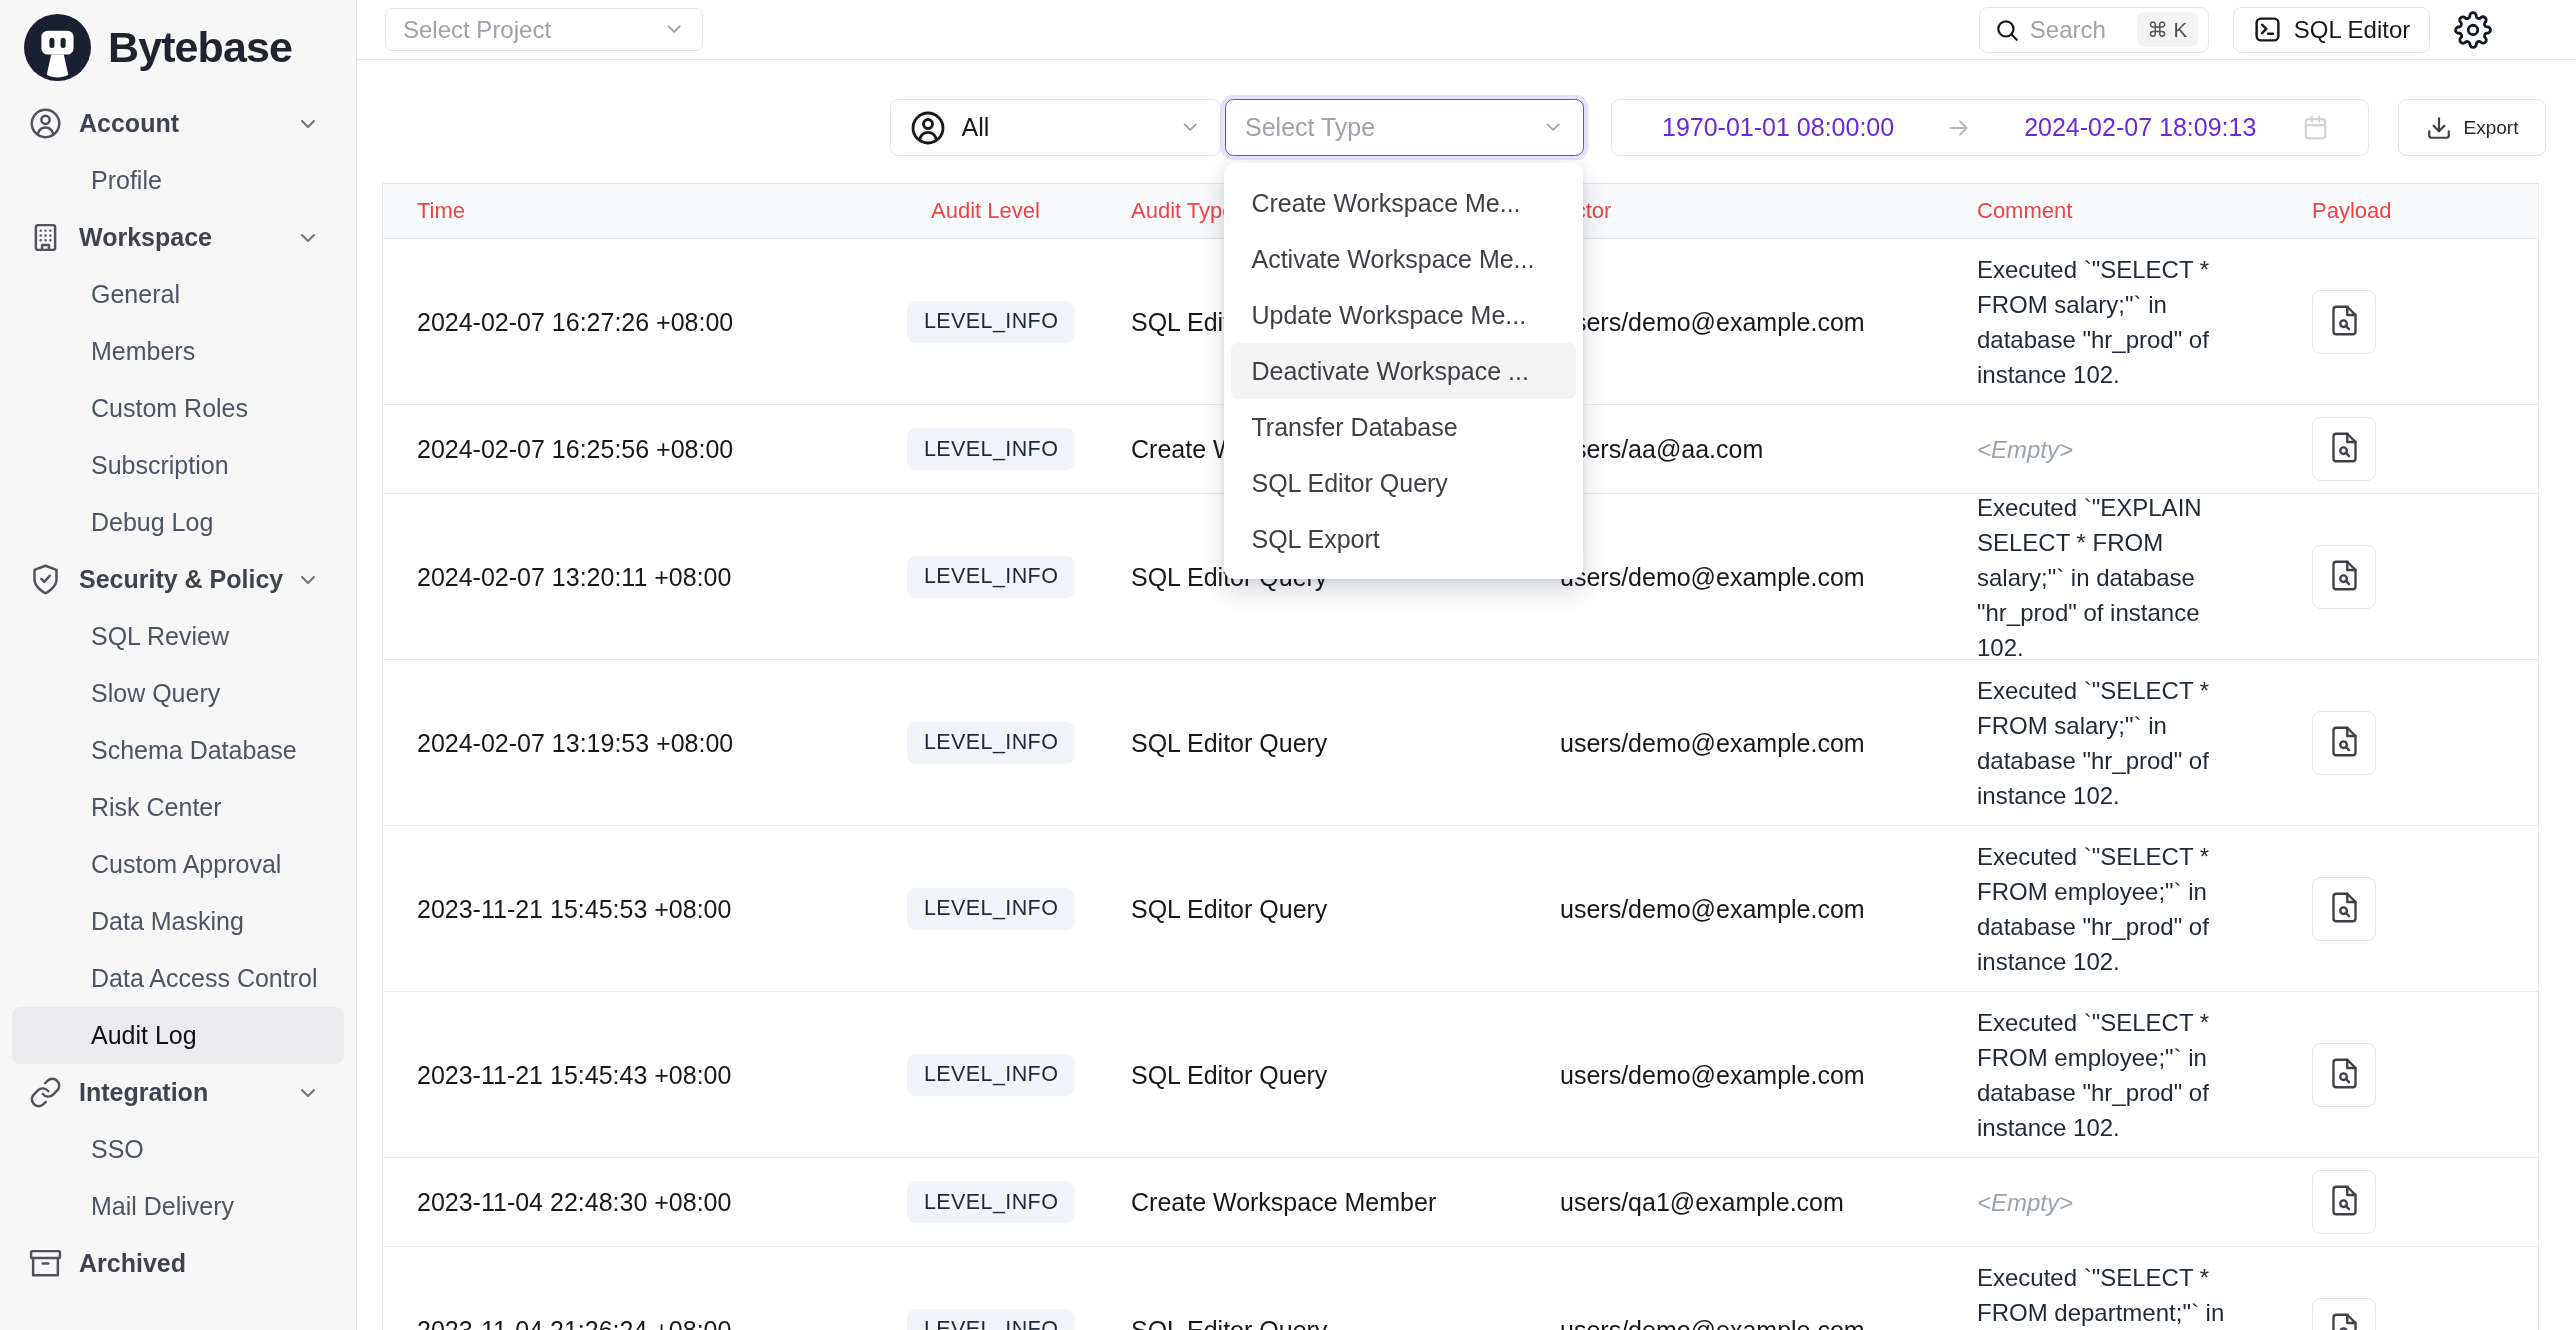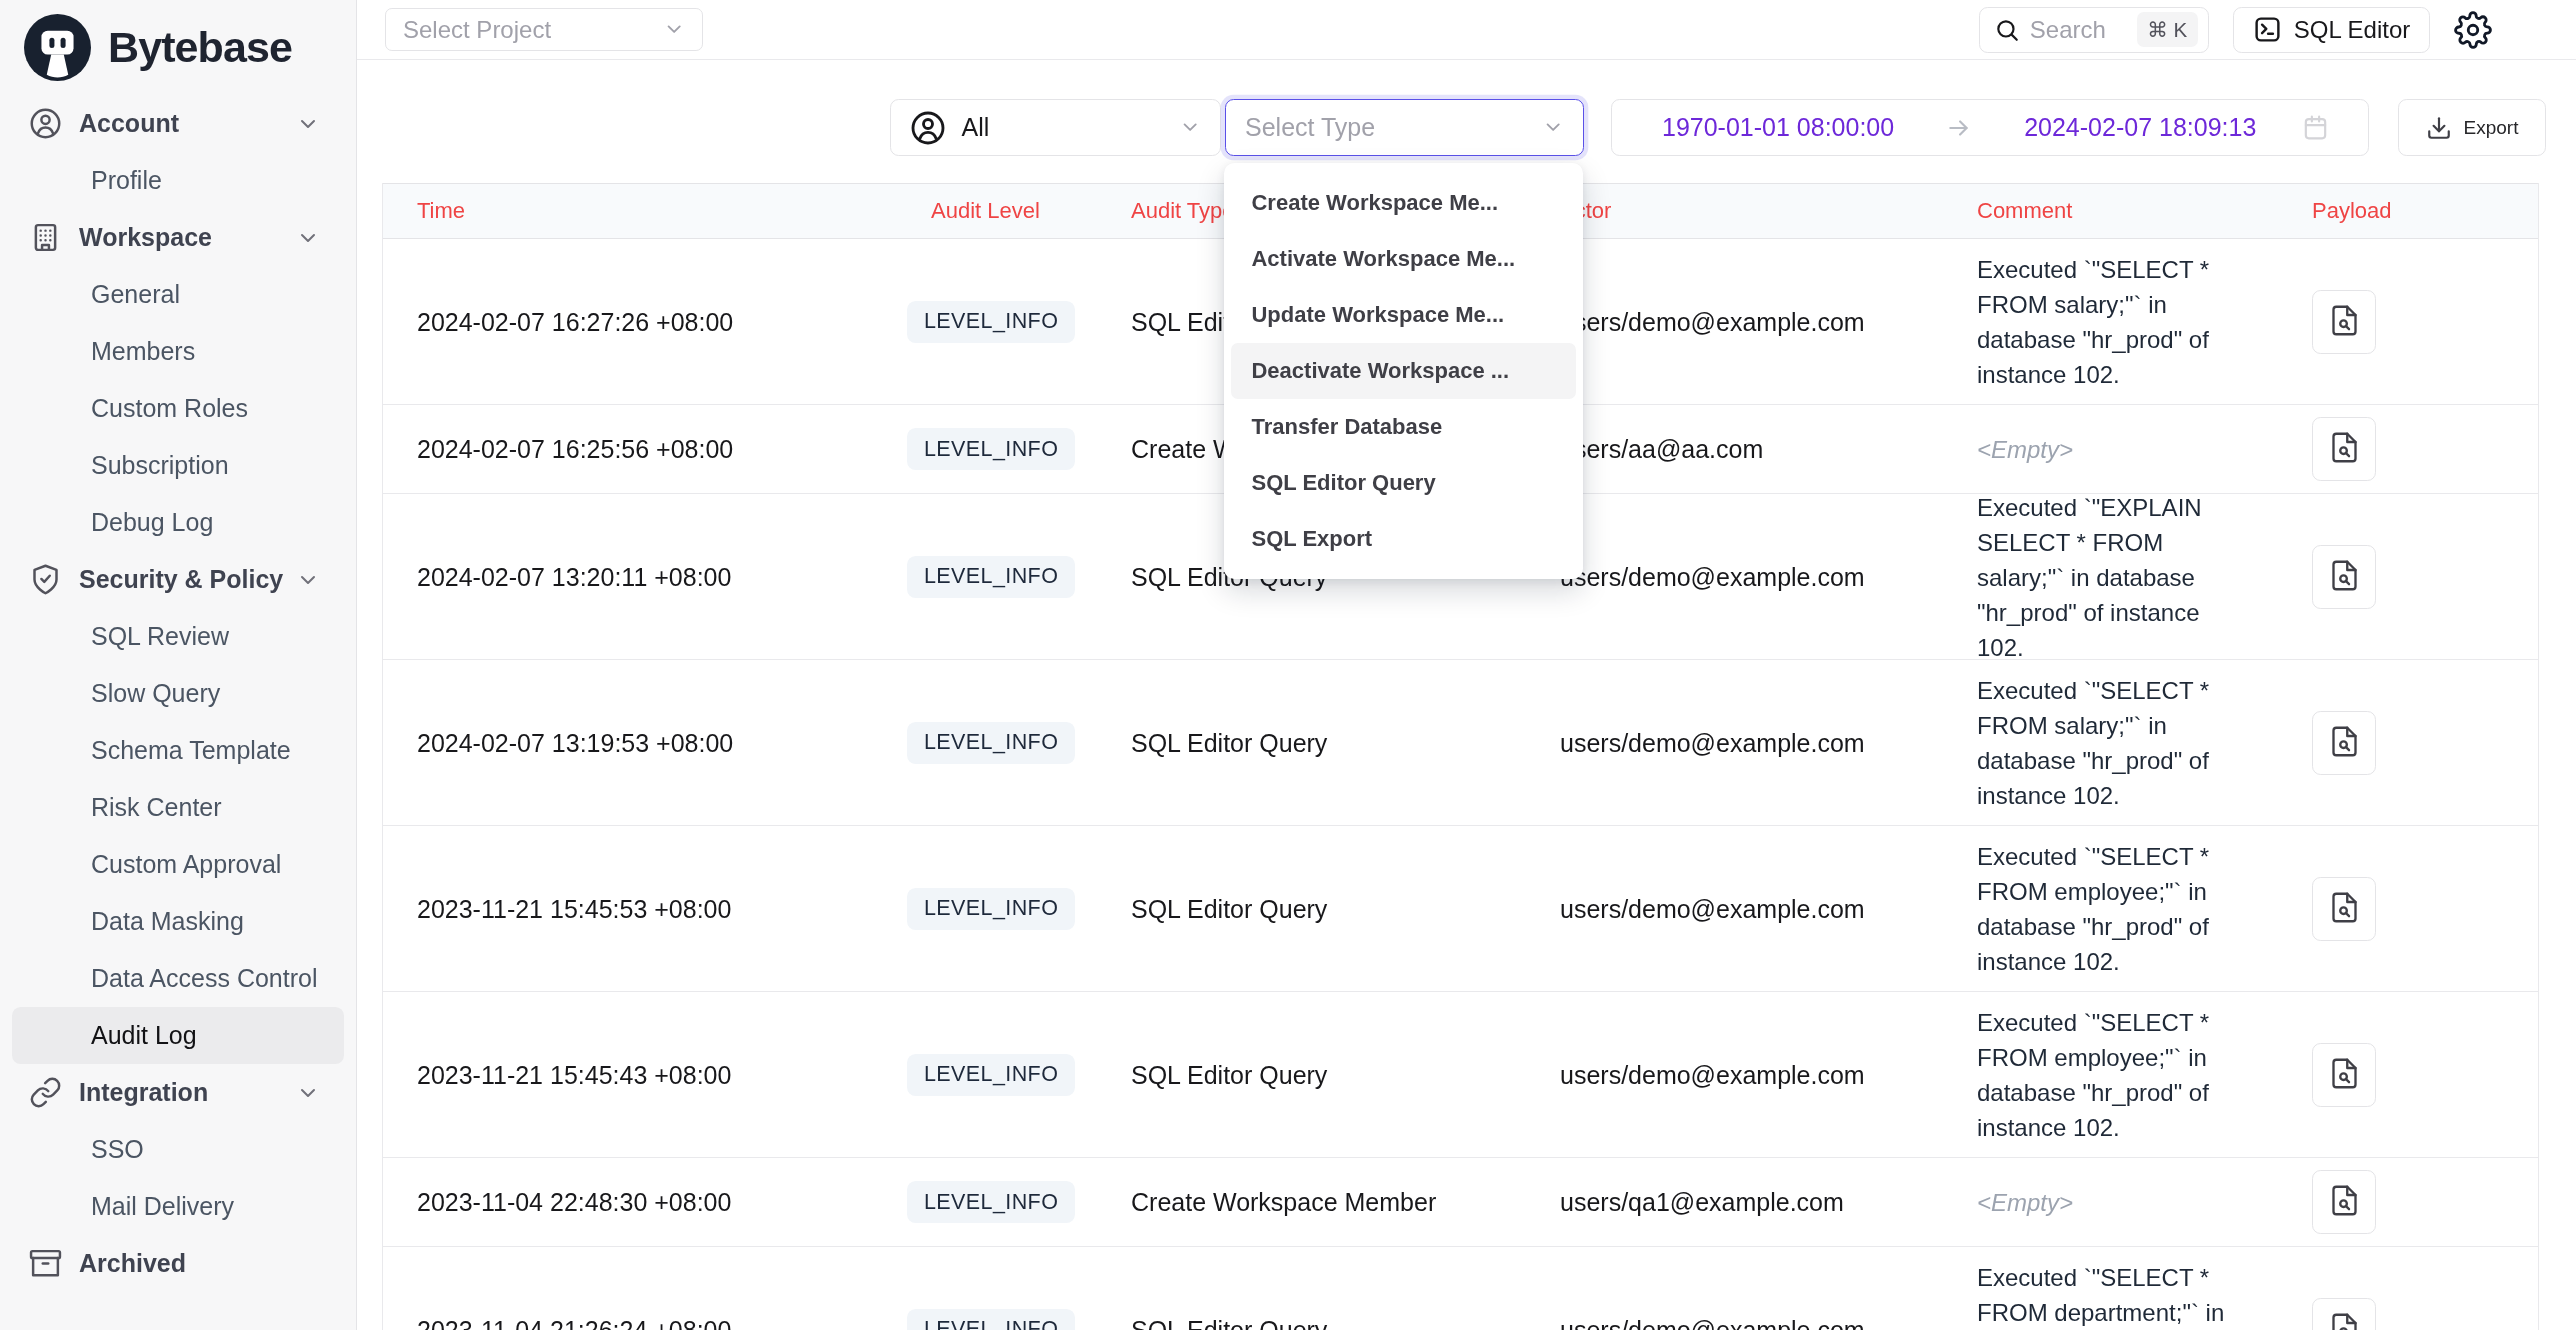--- a/index.html
+++ b/index.html
@@ -94,21 +94,21 @@
   .payload-btn { position:absolute; left:1929px; top:50%; transform:translateY(-50%);
     width:64px; height:64px; border:0.9px solid #e4e4e7; border-radius:8.6px; background:#fff;
     display:flex; align-items:center; justify-content:center; color:#3f3f46; }
   .payload-btn svg { width:33px; height:33px; }
 
   
   .type-menu { position:absolute; left:1224px; top:163px; width:359px; background:#fff;
     border-radius:10.3px; padding:12px 0; z-index:50;
     box-shadow:0 12px 29px rgba(15,23,42,0.16), 0 2.6px 8.6px rgba(15,23,42,0.08); }
   .menu-item { height:56px; margin:0 6.9px; padding:0 20.6px; display:flex; align-items:center;
-    font-size:22px; color:#3f3f46; border-radius:6.9px; white-space:nowrap; overflow:hidden;font-weight:bold; }
+    font-size:25px; color:#3f3f46; border-radius:6.9px; white-space:nowrap; overflow:hidden; }
   .menu-item.highlight { background:#f4f4f5; }
 </style>
 </head>
 <body>
 
 <div class="page">
 
   <aside class="sidebar">
     <div class="logo-row">
       <span class="logo-mark">
@@ -156,21 +156,21 @@
               <path d="M12 22s8-4 8-10V5l-8-3-8 3v7c0 6 8 10 8 10z"></path>
               <path d="M9 11.6l2.1 2.1 4-4.4"></path>
             </svg></span>
           <span class="g-label">Security &amp; Policy</span>
           <span class="g-chevron"><svg viewBox="0 0 24 24" fill="none" stroke="currentColor" stroke-width="2" stroke-linecap="round" stroke-linejoin="round">
               <polyline points="6 9 12 15 18 9"></polyline>
             </svg></span>
         </div>
         <div class="side-item">SQL Review</div>
         <div class="side-item">Slow Query</div>
-        <div class="side-item">Schema Template</div>
+        <div class="side-item">Schema Database</div>
         <div class="side-item">Risk Center</div>
         <div class="side-item">Custom Approval</div>
         <div class="side-item">Data Masking</div>
         <div class="side-item">Data Access Control</div>
         <div class="side-item active">Audit Log</div>
         <div class="side-group">
           <span class="g-icon"><svg viewBox="0 0 24 24" fill="none" stroke="currentColor" stroke-width="1.8" stroke-linecap="round" stroke-linejoin="round">
               <path d="M10 13a5 5 0 0 0 7.54.54l3-3a5 5 0 0 0-7.07-7.07l-1.72 1.71"></path>
               <path d="M14 11a5 5 0 0 0-7.54-.54l-3 3a5 5 0 0 0 7.07 7.07l1.71-1.71"></path>
             </svg></span>

